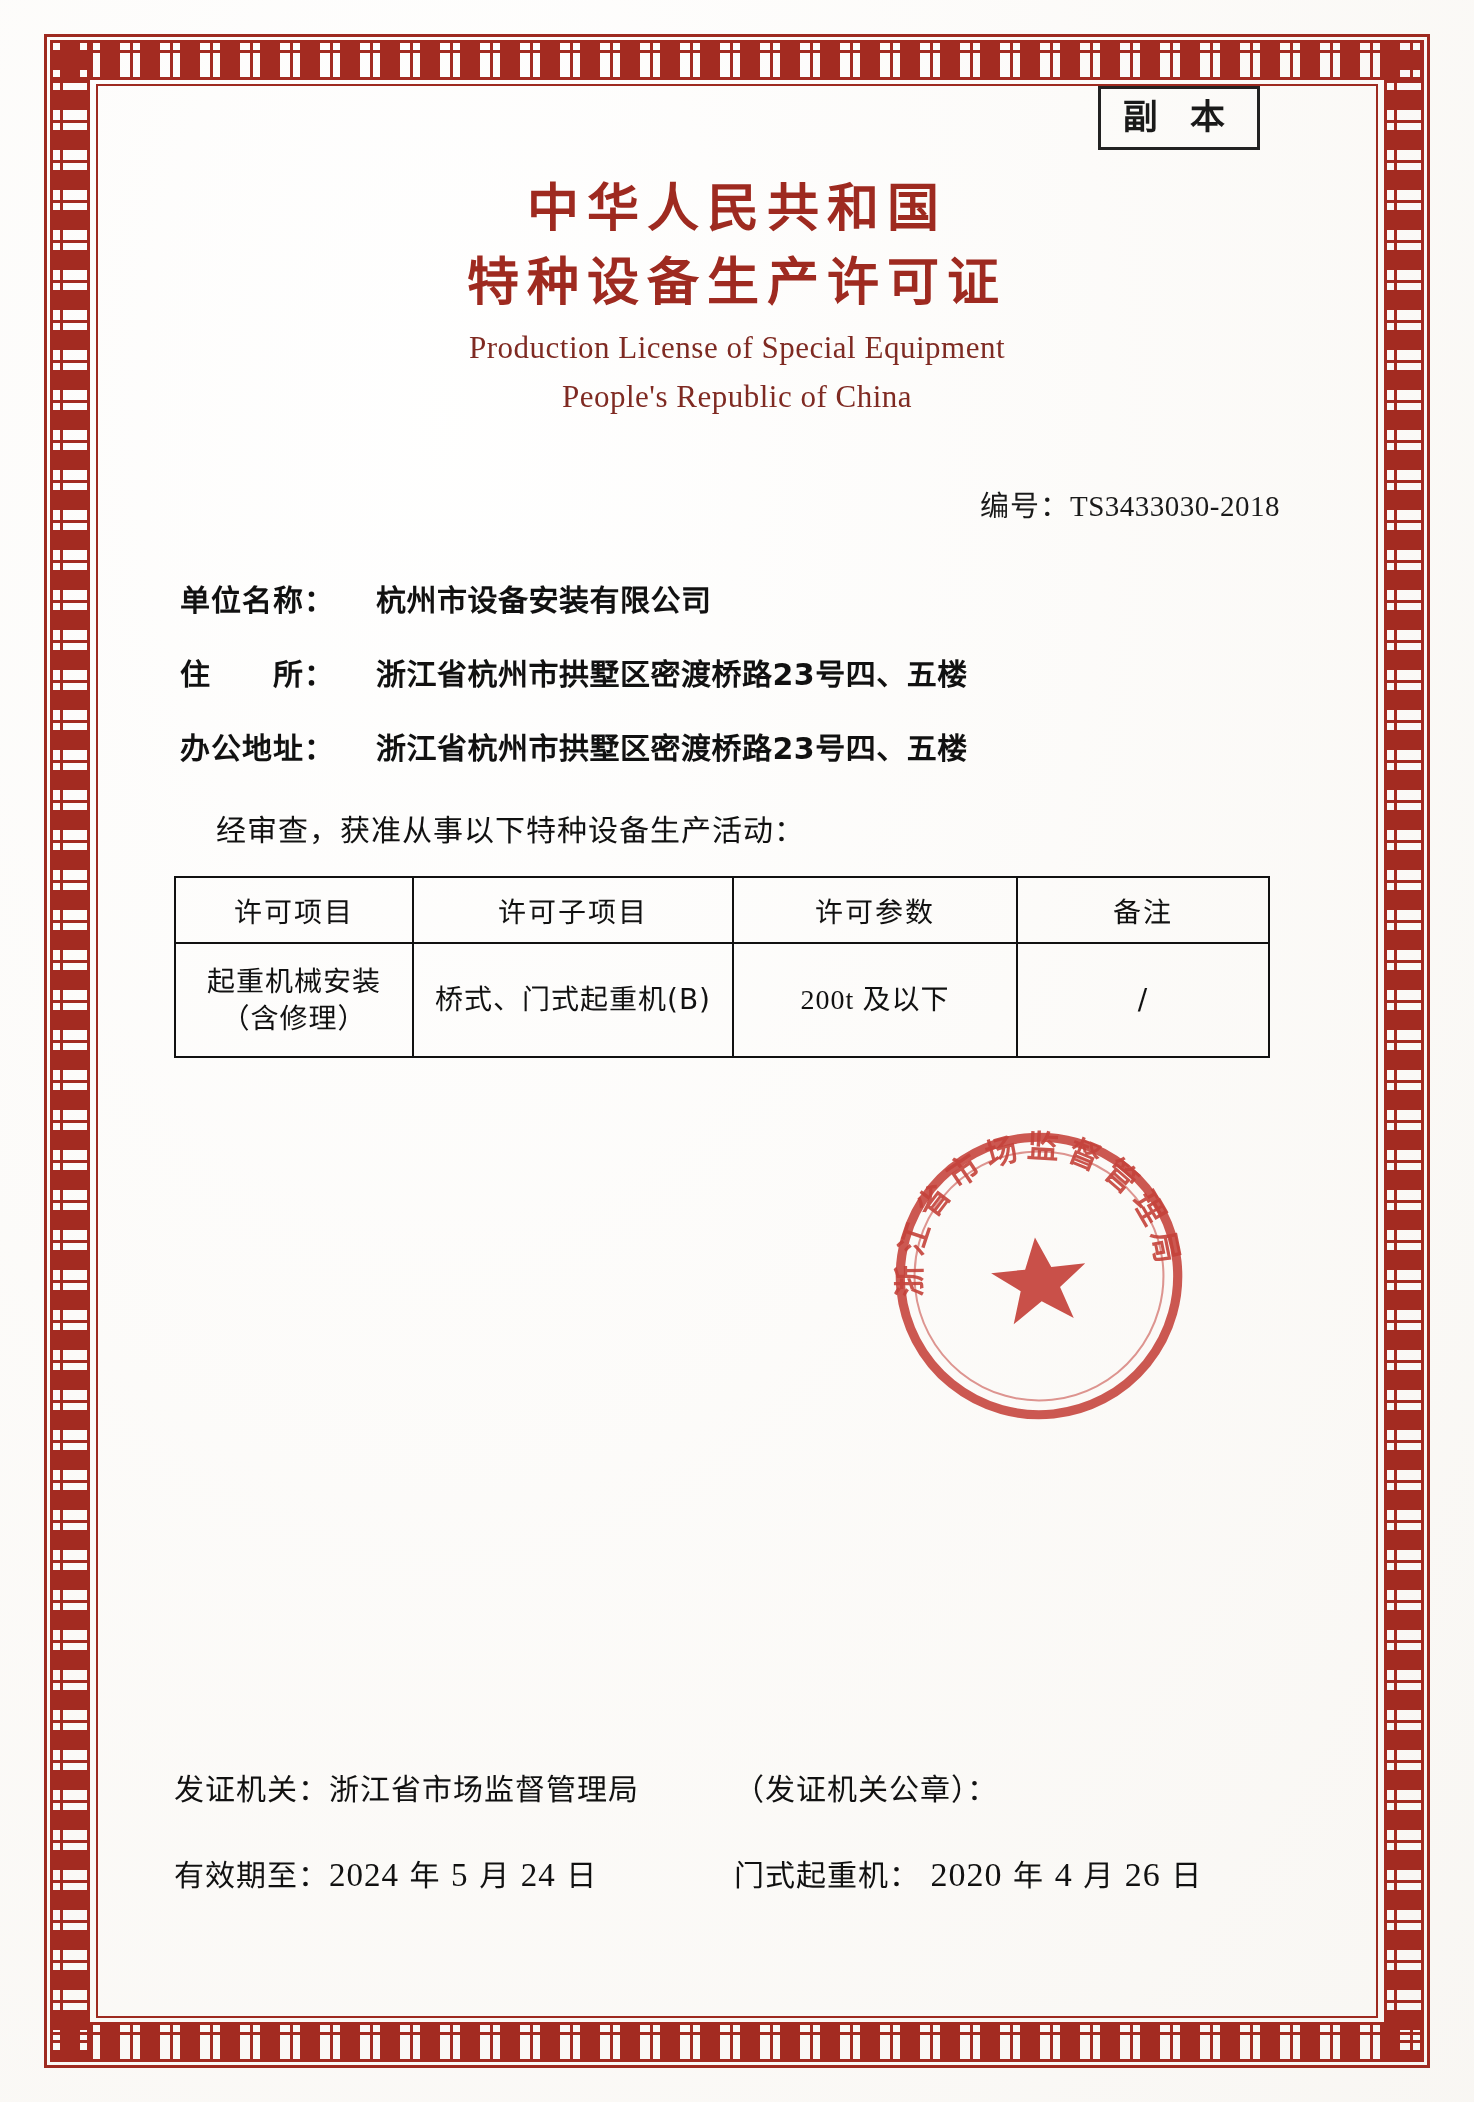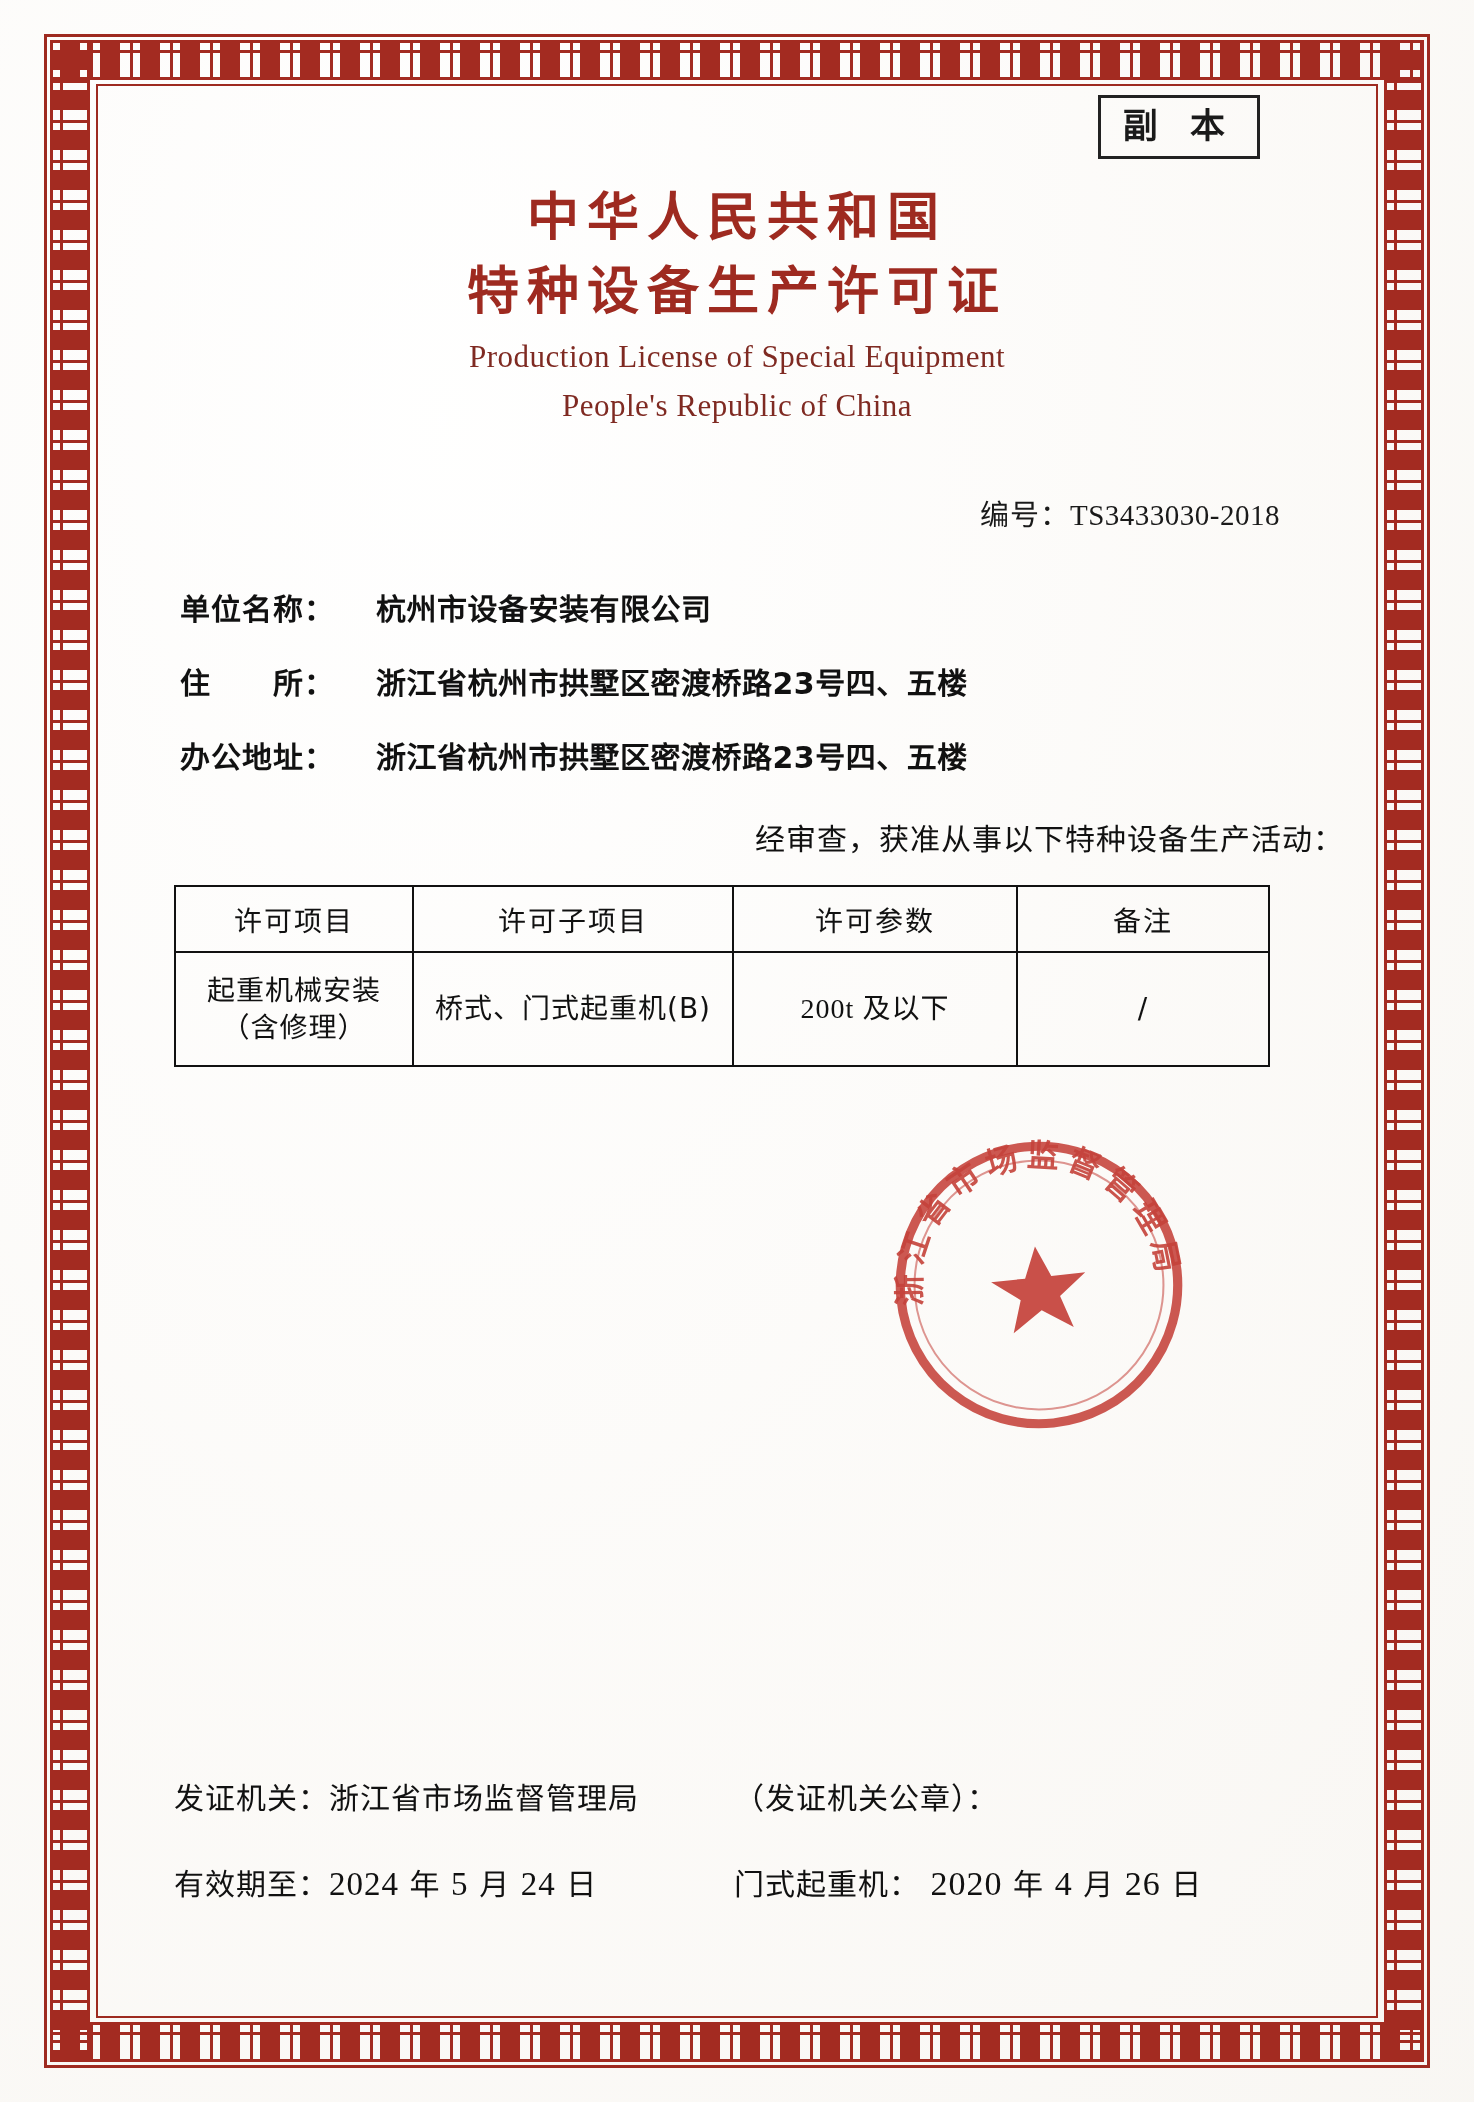--- a/index.html
+++ b/index.html
@@ -97,21 +97,21 @@
       linear-gradient(to bottom, transparent 0 10px, #a32b21 10px 13px, transparent 13px 100%),
       linear-gradient(to right, transparent 0 10px, #a32b21 10px 13px, transparent 13px 30px),
       linear-gradient(to bottom, transparent 0 10px, #a32b21 10px 30px, transparent 30px 100%);
     background-size: 40px 40px, 40px 40px, 40px 40px;
     background-position: 0 0, 0 0, 27px 0;
   }
 
   
   .content {
     position: absolute;
-    left: 130px; top: 110px;
+    left: 130px; top: 101px;
     width: 1214px;
     height: 1880px;
   }
 
   
   .copy-badge {
     position: absolute;
     right: 84px;
     top: -15px;
     border: 3px solid #222;
@@ -197,21 +197,20 @@
     letter-spacing: 0.5px;
   }
 
   .approval-line {
     margin-top: 38px;
     padding-left: 86px;
     font-size: 30px;
     color: #111;
     font-family: "DejaVu Sans", "Liberation Sans", sans-serif;
     letter-spacing: 1px;
-    text-align: right;
   }
 
   
   .table-wrap {
     margin-top: 26px;
     padding-left: 44px;
     padding-right: 36px;
   }
   table.lic {
     border-collapse: collapse;

